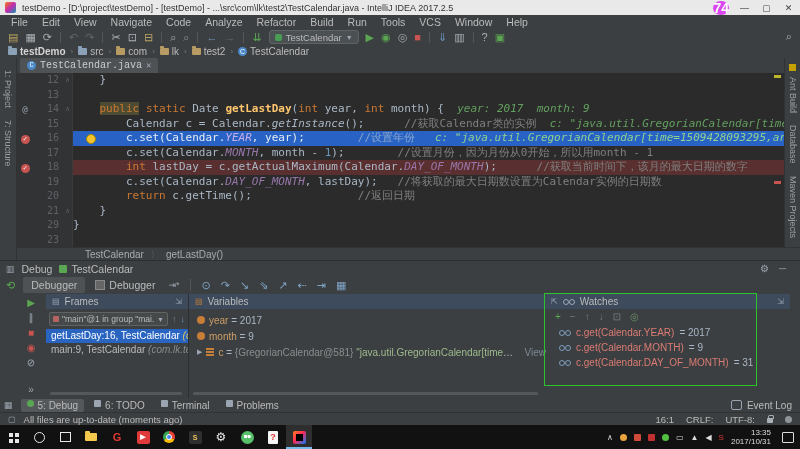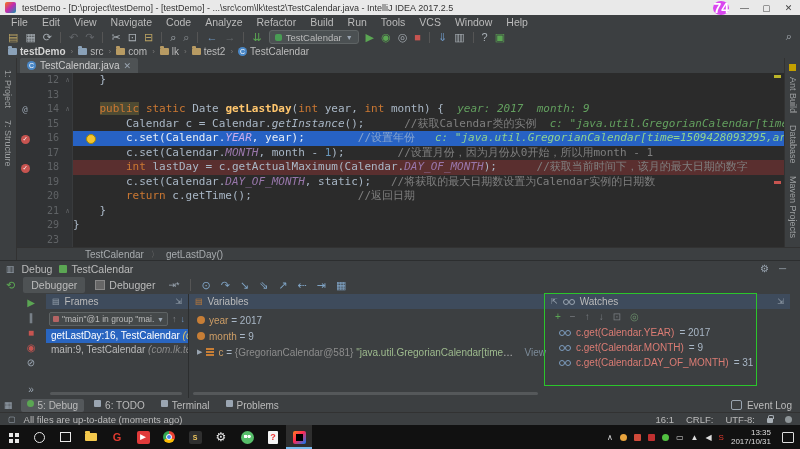--- a/index.html
+++ b/index.html
@@ -37,21 +37,21 @@
   .chev{color:#777;font-size:8px;}
   .mini-folder{width:9px;height:7px;border-radius:1px;background:#8AA1B8;position:relative;}
   .mini-folder.tan{background:#B89B63;}
   .mini-folder::before{content:'';position:absolute;top:-2px;left:0;width:4px;height:2px;
                        border-radius:1px 1px 0 0;background:inherit;}
   .mini-class{width:9px;height:9px;border-radius:50%;background:#4A88C7;color:#fff;
               font-size:7px;line-height:9px;text-align:center;}
   
   .etab{position:absolute;left:20px;top:58px;height:15px;background:#4E5254;
         display:flex;align-items:center;gap:4px;padding:0 7px;font-size:10px;color:#CCC;
-        border-radius:2px 2px 0 0;}
+        border-radius:2px 2px 0 0;font-family:Liberation Mono, monospace;}
   .etab .close{color:#9AA5B1;font-size:9px;}
   
   .stripeL{position:absolute;left:0;top:58px;height:340px;width:16px;background:#3C3F41;
            border-right:1px solid #323232;display:flex;flex-direction:column;align-items:center;}
   .stripeR{position:absolute;right:0;top:58px;height:340px;width:15px;background:#3C3F41;
            border-left:1px solid #323232;display:flex;flex-direction:column;align-items:center;}
   .vtext{writing-mode:vertical-rl;white-space:nowrap;font-size:9px;color:#9DA0A2;margin-top:12px;}
   .stripe-warn{width:7px;height:7px;background:#C4A000;margin-top:6px;}
   .fav-star{margin-top:auto;margin-bottom:8px;color:#C8A457;font-size:9px;}
   
@@ -360,21 +360,21 @@
       <div class="code-row">
         <span class="g-icon"><span class="bp-dot">✓</span></span>
         <span class="g-num">18</span>
         <span class="g-fold"></span>
         <span class="code-text ct-bp"><span class="tk-p">        </span><span class="tk-k">int</span><span class="tk-p"> lastDay = c.getActualMaximum(Calendar.</span><span class="tk-f">DAY_OF_MONTH</span><span class="tk-p">);</span><span class="tk-c">      //获取当前时间下，该月的最大日期的数字</span></span>
       </div>
       <div class="code-row">
         <span class="g-icon"></span>
         <span class="g-num">19</span>
         <span class="g-fold"></span>
-        <span class="code-text"><span class="tk-p">        c.set(Calendar.</span><span class="tk-f">DAY_OF_MONTH</span><span class="tk-p">, static);</span><span class="tk-c">   //将获取的最大日期数设置为Calendar实例的日期数</span></span>
+        <span class="code-text"><span class="tk-p">        c.set(Calendar.</span><span class="tk-f">DAY_OF_MONTH</span><span class="tk-p">, lastDay);</span><span class="tk-c">   //将获取的最大日期数设置为Calendar实例的日期数</span></span>
       </div>
       <div class="code-row">
         <span class="g-icon"></span>
         <span class="g-num">20</span>
         <span class="g-fold"></span>
         <span class="code-text"><span class="tk-p">        </span><span class="tk-k">return</span><span class="tk-p"> c.getTime();</span><span class="tk-c">                //返回日期</span></span>
       </div>
       <div class="code-row">
         <span class="g-icon"></span>
         <span class="g-num">21</span>

